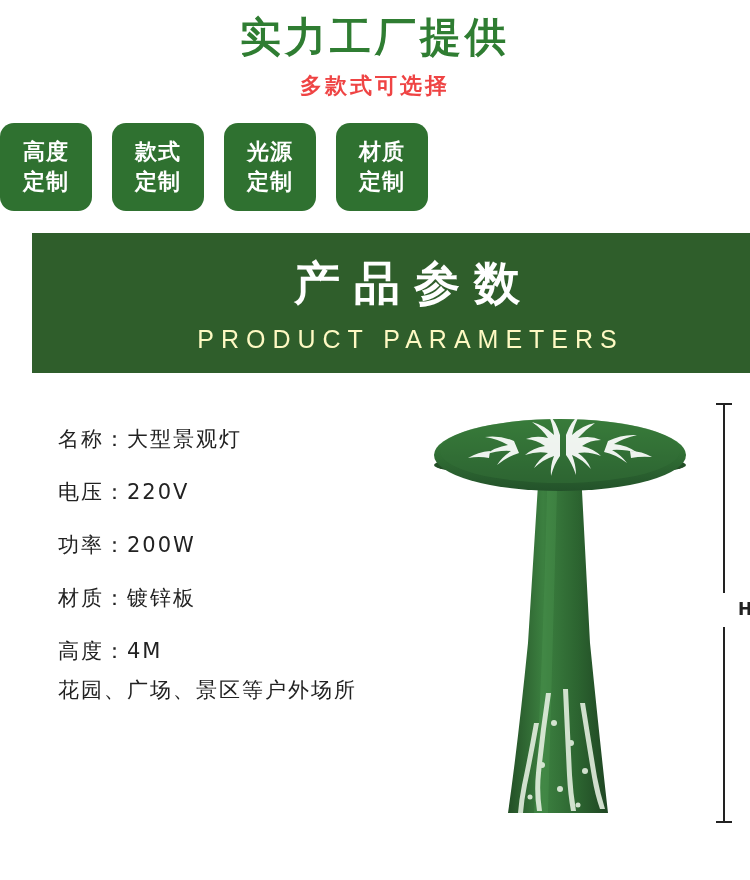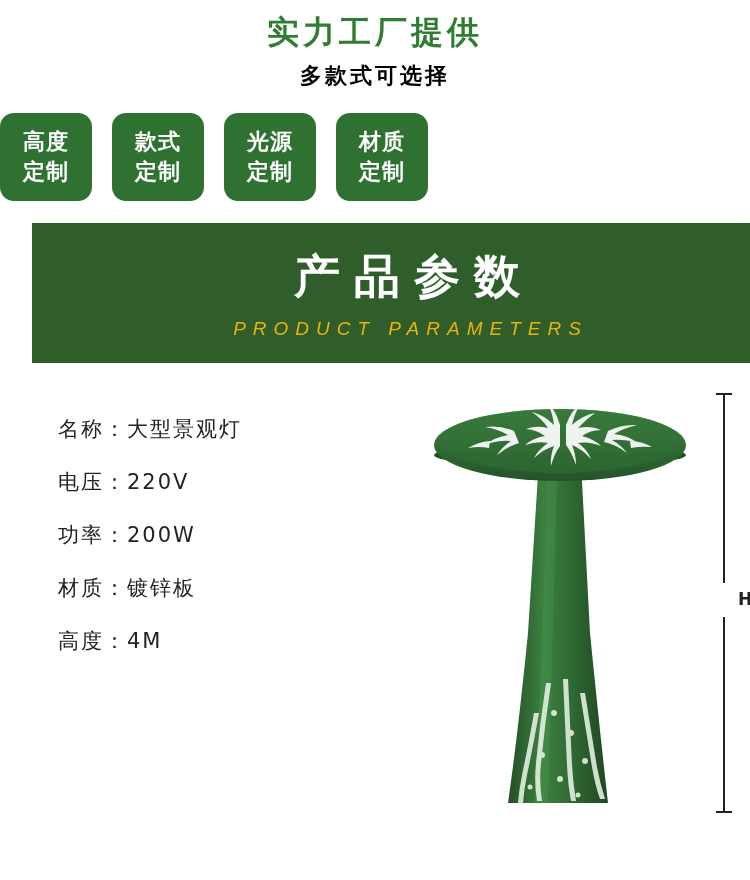--- a/index.html
+++ b/index.html
@@ -19,32 +19,32 @@
     height: 880px;
     background: #ffffff;
   }
 
   
   .top-header {
     padding-top: 14px;
     text-align: center;
   }
   .top-title {
-    font-size: 32px;
+    font-size: 41px;
     font-weight: bold;
     color: #2f7d32;
     letter-spacing: 4px;
     line-height: 1.15;
     font-family: "DejaVu Sans", sans-serif;
   }
   .top-sub {
     margin-top: 10px;
     font-size: 22px;
     font-weight: bold;
-    color: #000000;
+    color: #ef4444;
     letter-spacing: 3px;
     font-family: "DejaVu Sans", sans-serif;
   }
 
   
   .tag-row {
     margin-top: 22px;
     display: flex;
     gap: 20px;
   }
@@ -80,26 +80,25 @@
   .banner-cn {
     font-size: 46px;
     font-weight: bold;
     color: #ffffff;
     letter-spacing: 14px;
     text-indent: 14px;
     font-family: "DejaVu Sans", sans-serif;
   }
   .banner-en {
     margin-top: 10px;
-    font-size: 19px;
-    color: #eab308;
+    font-size: 25px;
+    color: #fef9c3;
     letter-spacing: 7px;
     text-indent: 7px;
     font-family: "Liberation Sans", sans-serif;
-    font-style: italic;
   }
 
   
   .spec-area {
     position: relative;
     width: 690px;
     height: 480px;
   }
   .spec-list {
     position: absolute;
@@ -219,20 +218,23 @@
         <span>电压：</span><span>220V</span>
       </div>
       <div class="spec-line">
         <span>功率：</span><span>200W</span>
       </div>
       <div class="spec-line">
         <span>材质：</span><span>镀锌板</span>
       </div>
       <div class="spec-line">
         <span>高度：</span><span>4M</span>
+      </div>
+      <div class="spec-line cont">
+        <span>花园、广场、景区等户外场所</span>
       </div>
     </div>
 
     <div class="lamp">
       <svg width="260" height="440" viewBox="0 0 260 440" xmlns="http://www.w3.org/2000/svg">
         <defs>
           <linearGradient id="capG" x1="0" y1="0" x2="0" y2="1">
             <stop offset="0%" stop-color="#3f8a3f"></stop>
             <stop offset="55%" stop-color="#2f6b33"></stop>
             <stop offset="100%" stop-color="#23522a"></stop>

